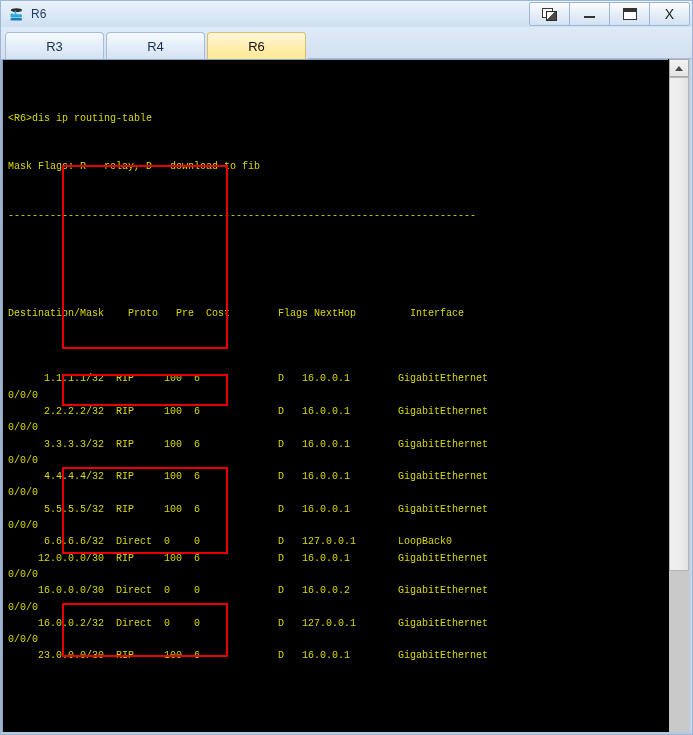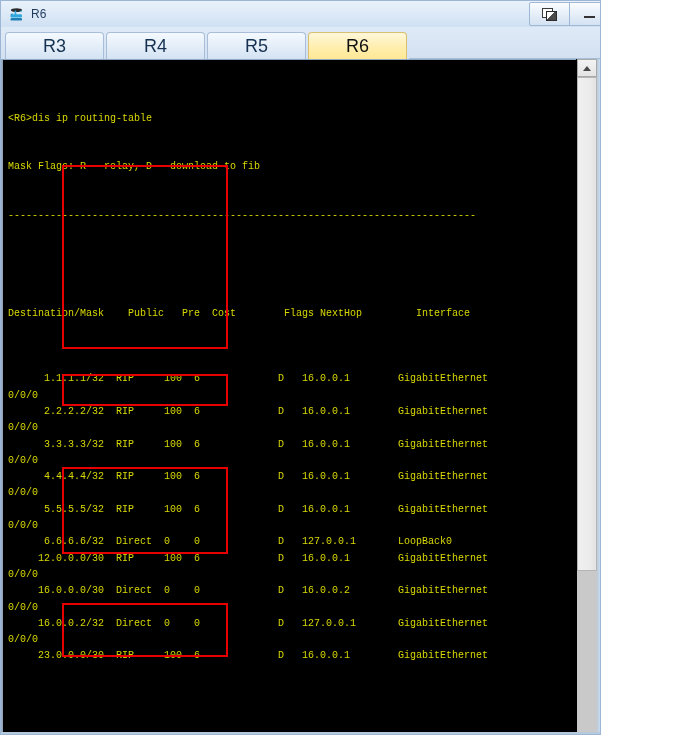--- a/index.html
+++ b/index.html
@@ -9,21 +9,21 @@
   }
   body {
     width: 693px;
     height: 735px;
     overflow: hidden;
     font-family: "Liberation Sans", sans-serif;
   }
 
   .window {
     position: relative;
-    width: 601px;
+    width: 693px;
     height: 735px;
     box-sizing: border-box;
     background: linear-gradient(to bottom, #d7e6f5 0%, #cfe0f2 45%, #c4d8ee 100%);
     border: 1px solid #9cb6d4;
     overflow: hidden;
   }
 
   
   .titlebar {
     position: absolute;
@@ -138,21 +138,21 @@
     height: 27px;
     margin-right: 2px;
     box-sizing: border-box;
     border: 1px solid #a8bed8;
     border-bottom: none;
     border-radius: 4px 4px 0 0;
     background: linear-gradient(to bottom, #f4f9fe 0%, #e3edf8 55%, #d3e2f2 100%);
     display: flex;
     align-items: center;
     justify-content: center;
-    font-size: 18px;
+    font-size: 13px;
     color: #15314f;
   }
   .tab.active {
     background: linear-gradient(to bottom, #fff7da 0%, #ffeeae 55%, #ffe895 100%);
     border-color: #d8c070;
     color: #101010;
     font-weight: normal;
   }
   .tabbar-rest {
     flex: 1 1 auto;
@@ -300,37 +300,34 @@
     </div>
   </div>
 
   <div class="tabbar">
     <div class="tab">
       <span>R3</span>
     </div>
     <div class="tab">
       <span>R4</span>
     </div>
-    <div class="tab">
-      <span>R5</span>
-    </div>
     <div class="tab active">
       <span>R6</span>
     </div>
     <div class="tabbar-rest"></div>
   </div>
 
   <div class="term-shadow-l"></div>
   <div class="term-frame">
     <div class="term">
       <div class="line">&lt;R6&gt;dis ip routing-table</div>
       <div class="line">Mask Flags: R - relay, D - download to fib</div>
       <div class="line">------------------------------------------------------------------------------</div>
       <div class="line"></div>
-      <div class="line">Destination/Mask    Public   Pre  Cost        Flags NextHop         Interface</div>
+      <div class="line">Destination/Mask    Proto   Pre  Cost        Flags NextHop         Interface</div>
       <div id="route-lines"><div class="line"></div><div class="line">      1.1.1.1/32  RIP     100  6             D   16.0.0.1        GigabitEthernet</div><div class="line">0/0/0</div><div class="line">      2.2.2.2/32  RIP     100  6             D   16.0.0.1        GigabitEthernet</div><div class="line">0/0/0</div><div class="line">      3.3.3.3/32  RIP     100  6             D   16.0.0.1        GigabitEthernet</div><div class="line">0/0/0</div><div class="line">      4.4.4.4/32  RIP     100  6             D   16.0.0.1        GigabitEthernet</div><div class="line">0/0/0</div><div class="line">      5.5.5.5/32  RIP     100  6             D   16.0.0.1        GigabitEthernet</div><div class="line">0/0/0</div><div class="line">      6.6.6.6/32  Direct  0    0             D   127.0.0.1       LoopBack0</div><div class="line">     12.0.0.0/30  RIP     100  6             D   16.0.0.1        GigabitEthernet</div><div class="line">0/0/0</div><div class="line">     16.0.0.0/30  Direct  0    0             D   16.0.0.2        GigabitEthernet</div><div class="line">0/0/0</div><div class="line">     16.0.0.2/32  Direct  0    0             D   127.0.0.1       GigabitEthernet</div><div class="line">0/0/0</div><div class="line">     23.0.0.0/30  RIP     100  6             D   16.0.0.1        GigabitEthernet</div></div>
     </div>
   </div>
 
   <div class="vscroll">
     <div class="vscroll-up"></div>
     <div class="vscroll-thumb"></div>
     <div class="vscroll-track-below"></div>
   </div>
 

